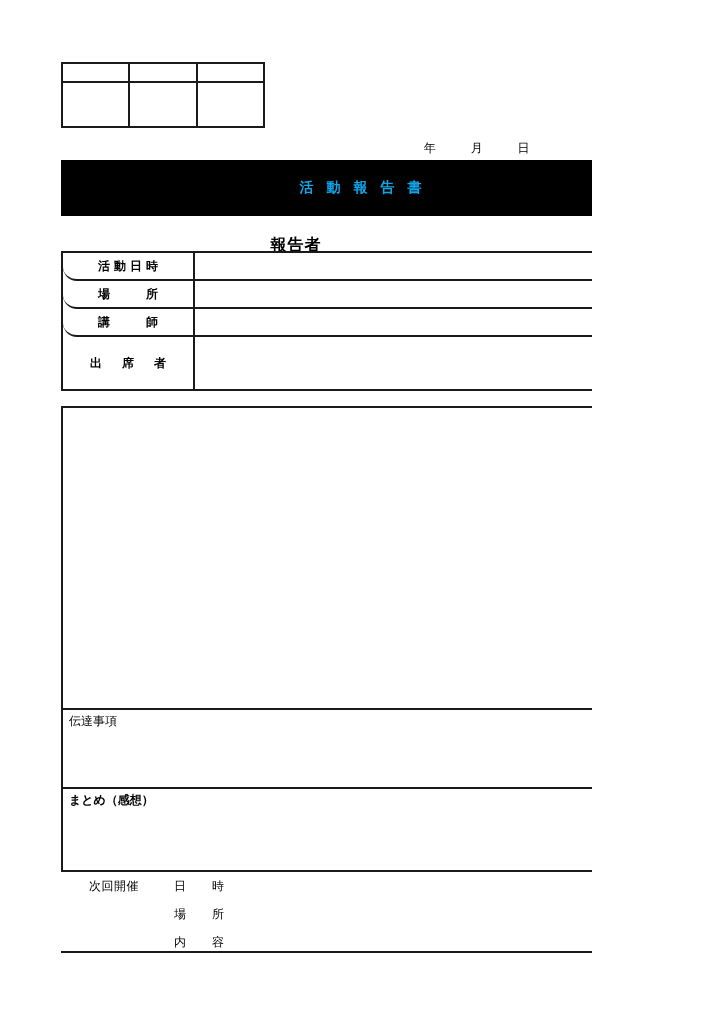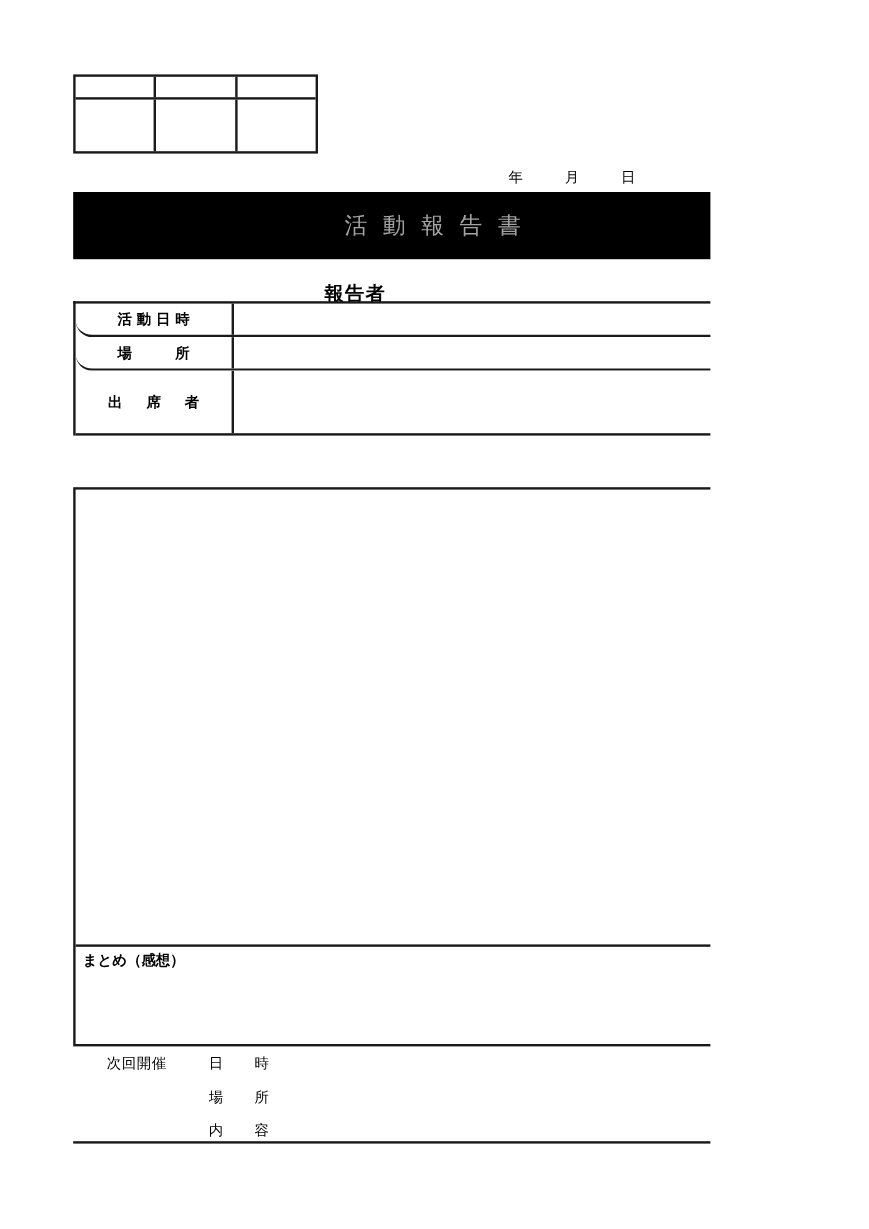--- a/index.html
+++ b/index.html
@@ -82,23 +82,23 @@
     top: 160px;
     width: 599px;
     height: 56px;
     background: #000000;
     display: flex;
     align-items: center;
     justify-content: center;
     box-sizing: border-box;
   }
   .title-banner .title-text {
-    color: #a3a3a3;
-    font-size: 19px;
-    font-weight: normal;
+    color: #0ea5e9;
+    font-size: 14px;
+    font-weight: bold;
     letter-spacing: 13px;
     text-indent: 13px;
     white-space: nowrap;
   }
 
   
   .reporter-label {
     position: absolute;
     left: 0;
     right: 0;
@@ -268,28 +268,36 @@
 
   <div class="info-table">
     <div class="info-row h28">
       <div class="info-label">活動日時</div>
       <div class="info-value"></div>
     </div>
     <div class="info-row h28">
       <div class="info-label">場　　所</div>
       <div class="info-value"></div>
     </div>
+    <div class="info-row h28">
+      <div class="info-label">講　　師</div>
+      <div class="info-value"></div>
+    </div>
     <div class="info-row h52">
       <div class="info-label">出　席　者</div>
       <div class="info-value"></div>
     </div>
   </div>
 
   <div class="content-box">
     <div class="content-body"></div>
+    <div class="content-sub notes">
+      <span class="sub-label">伝達事項</span>
+      <span class="sub-value"></span>
+    </div>
     <div class="content-sub summary">
       <span class="sub-label">まとめ（感想）</span>
       <span class="sub-value"></span>
     </div>
   </div>
 
   <div class="next-block">
     <div class="next-row">
       <div class="next-title">次回開催</div>
       <div class="next-field-label">日　時</div>

